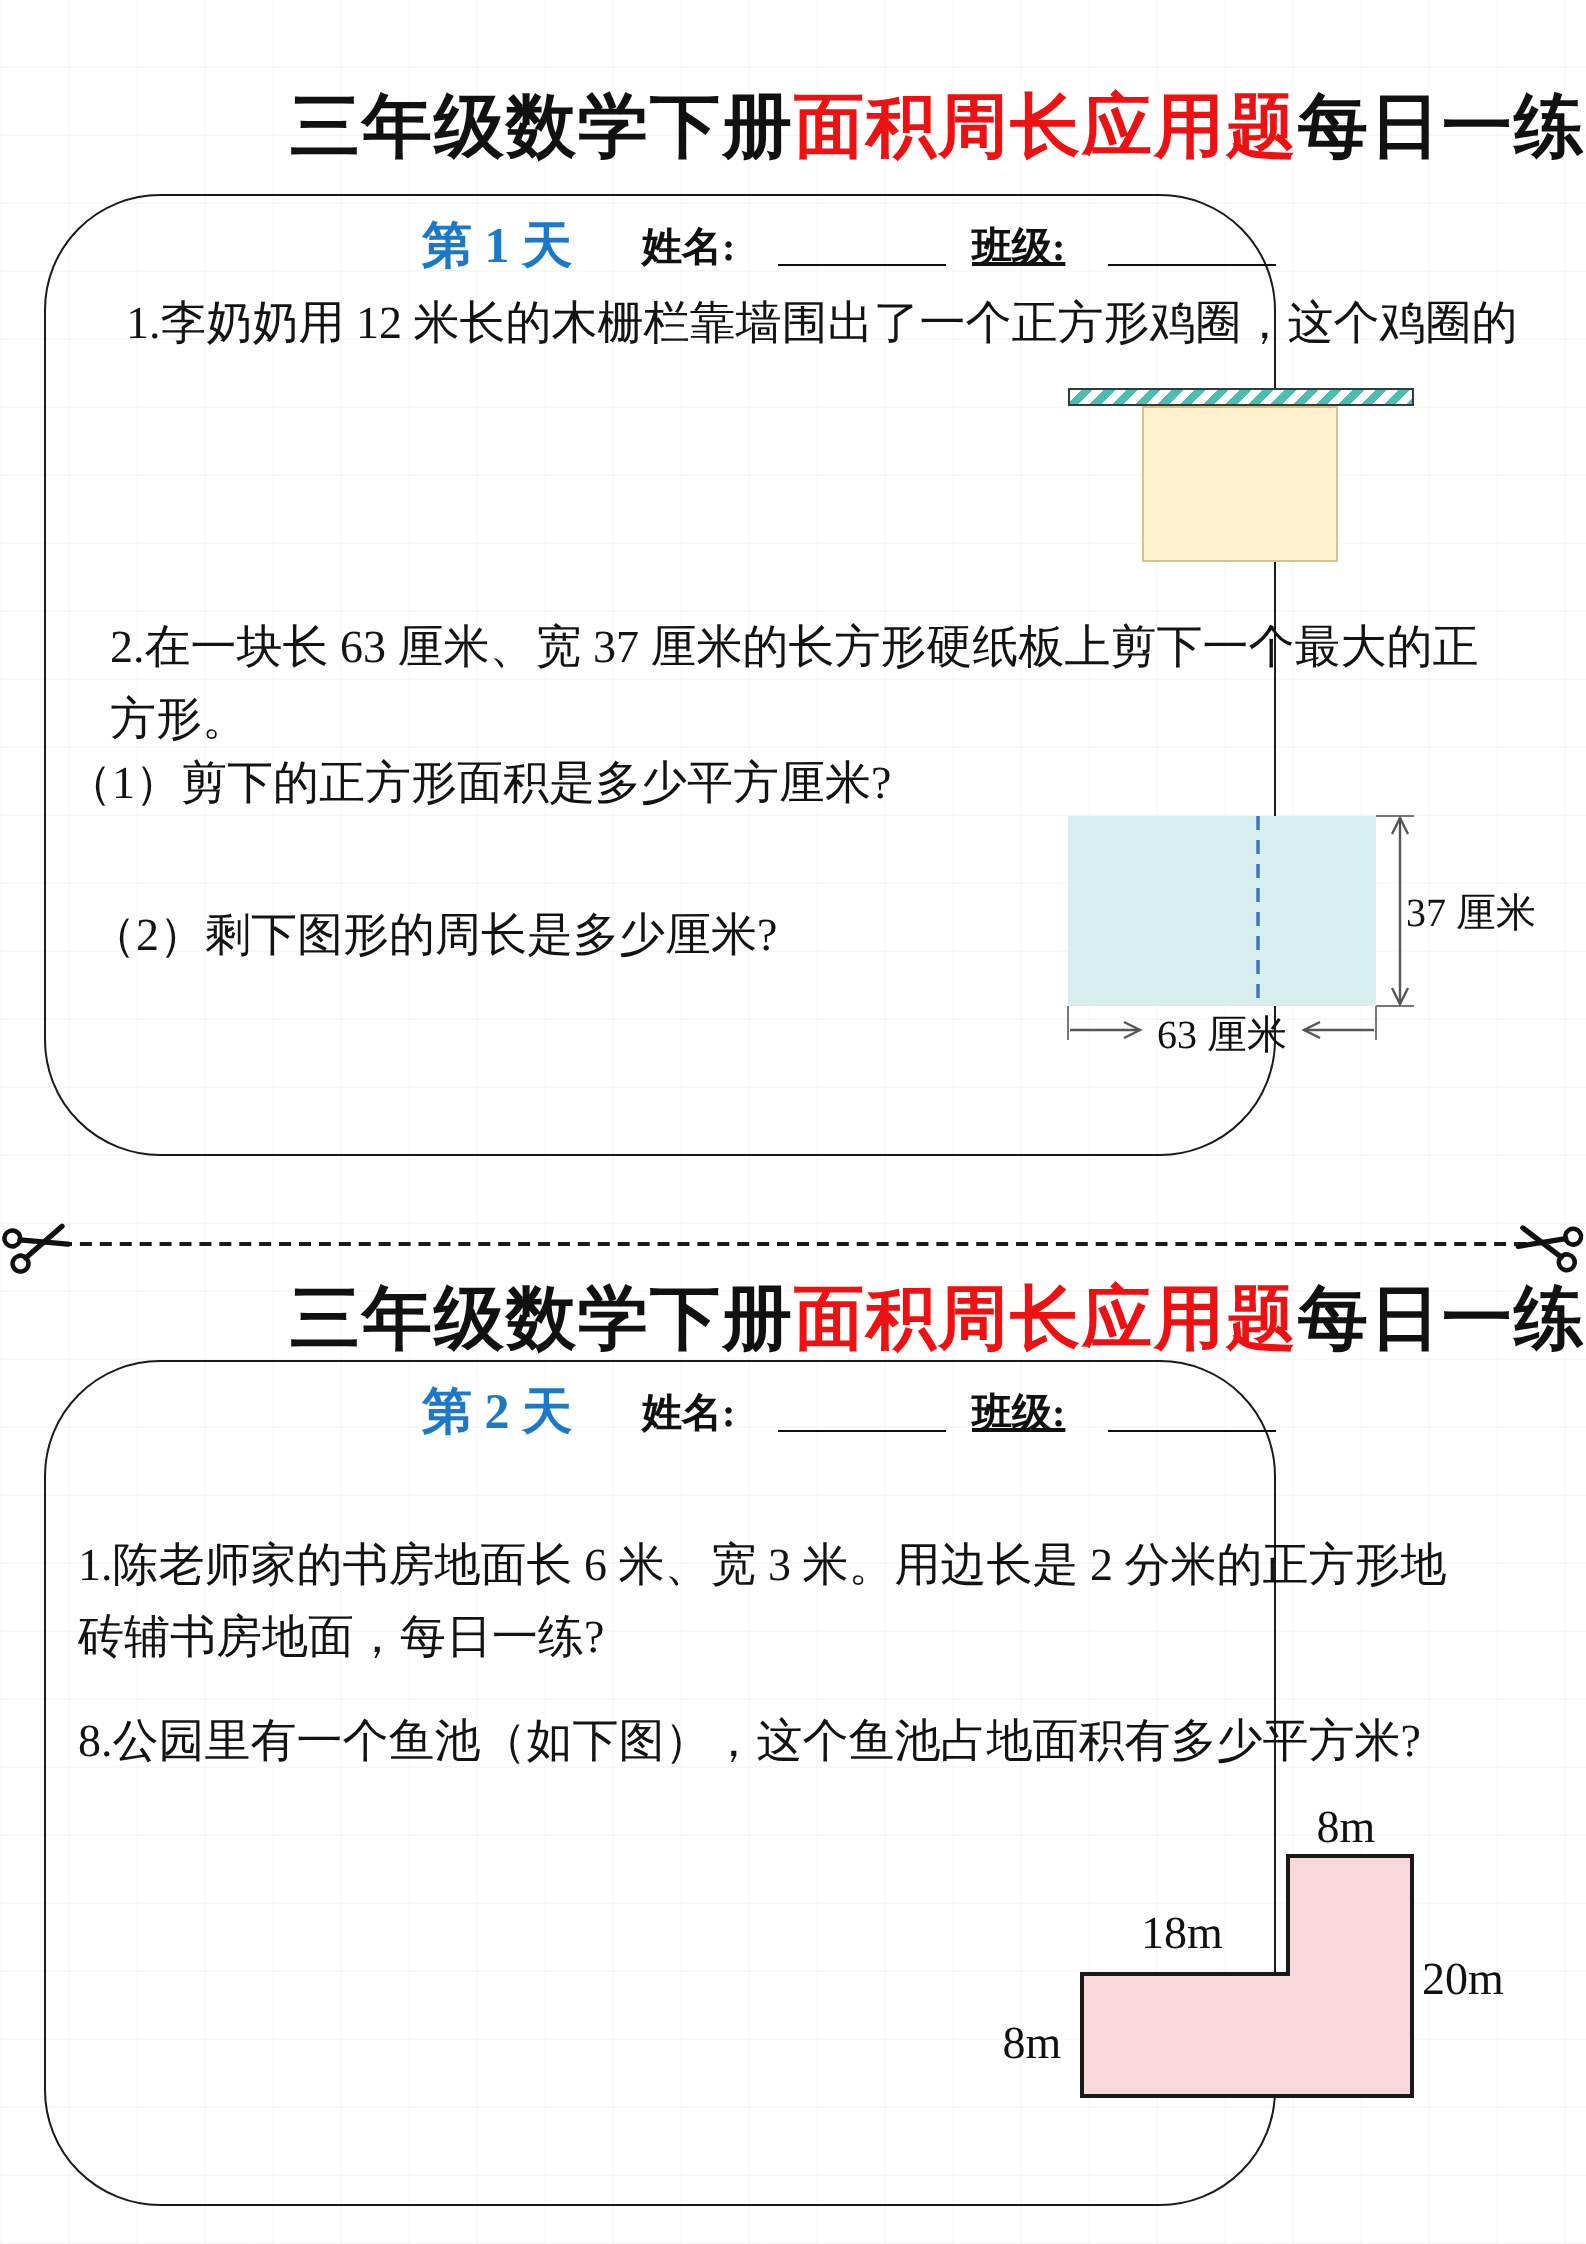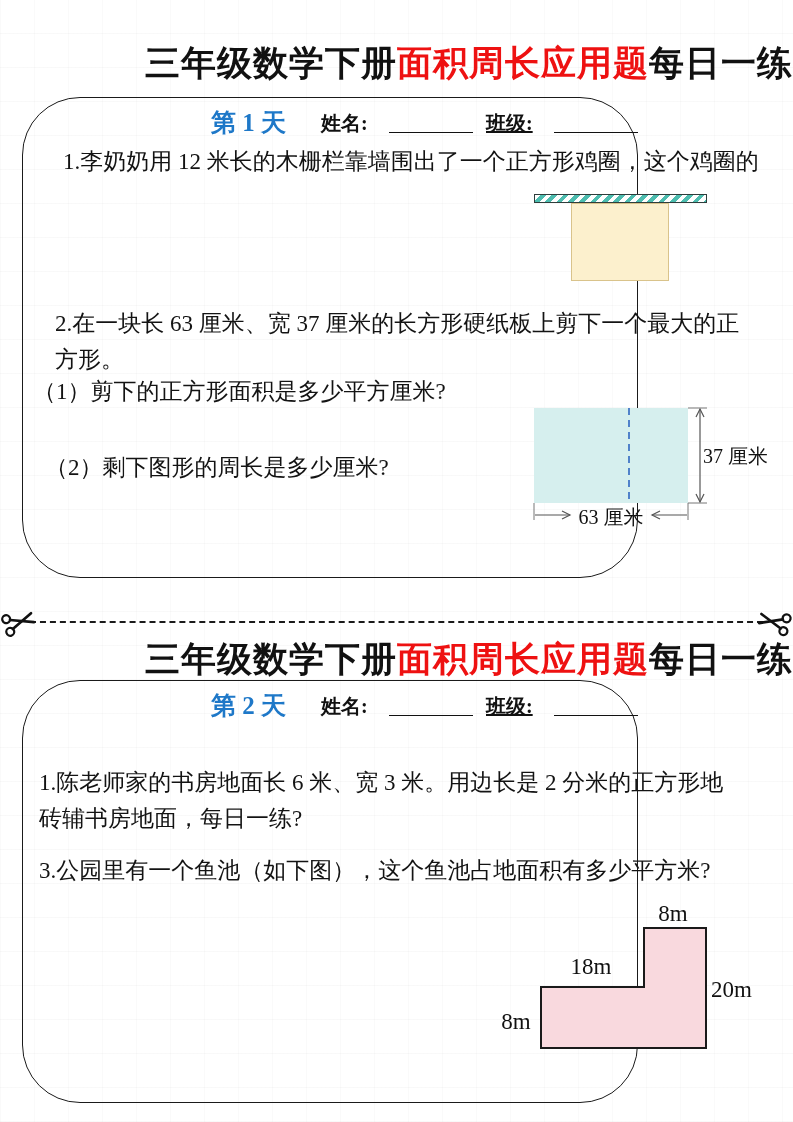--- a/index.html
+++ b/index.html
@@ -158,21 +158,21 @@
     <span class="hdr-lbl name-lbl">姓名:</span>
     <span class="blank name-blank"></span>
     <span class="hdr-lbl class-lbl">班级:</span>
     <span class="blank class-blank"></span>
 
     <div class="ptext b2p1">
       <div>1.陈老师家的书房地面长 6 米、宽 3 米。用边长是 2 分米的正方形地</div>
       <div>砖辅书房地面，每日一练?</div>
     </div>
 
-    <div class="ptext b2p2">3.公园里有一个鱼池（如下图），这个鱼池占地面积有多少平方米?</div>
+    <div class="ptext b2p2">8.公园里有一个鱼池（如下图），这个鱼池占地面积有多少平方米?</div>
 
     <svg class="pond-svg" width="300" height="170" viewBox="0 0 300 170">
       <polygon points="58,93 161,93 161,34 223,34 223,154 58,154" fill="#f9d9de" stroke="#1a1a1a" stroke-width="2"></polygon>
       <text class="pond-text" x="190" y="27" text-anchor="middle">8m</text>
       <text class="pond-text" x="108" y="80" text-anchor="middle">18m</text>
       <text class="pond-text" x="228" y="103" text-anchor="start">20m</text>
       <text class="pond-text" x="33" y="135" text-anchor="middle">8m</text>
     </svg>
   </div>
 

